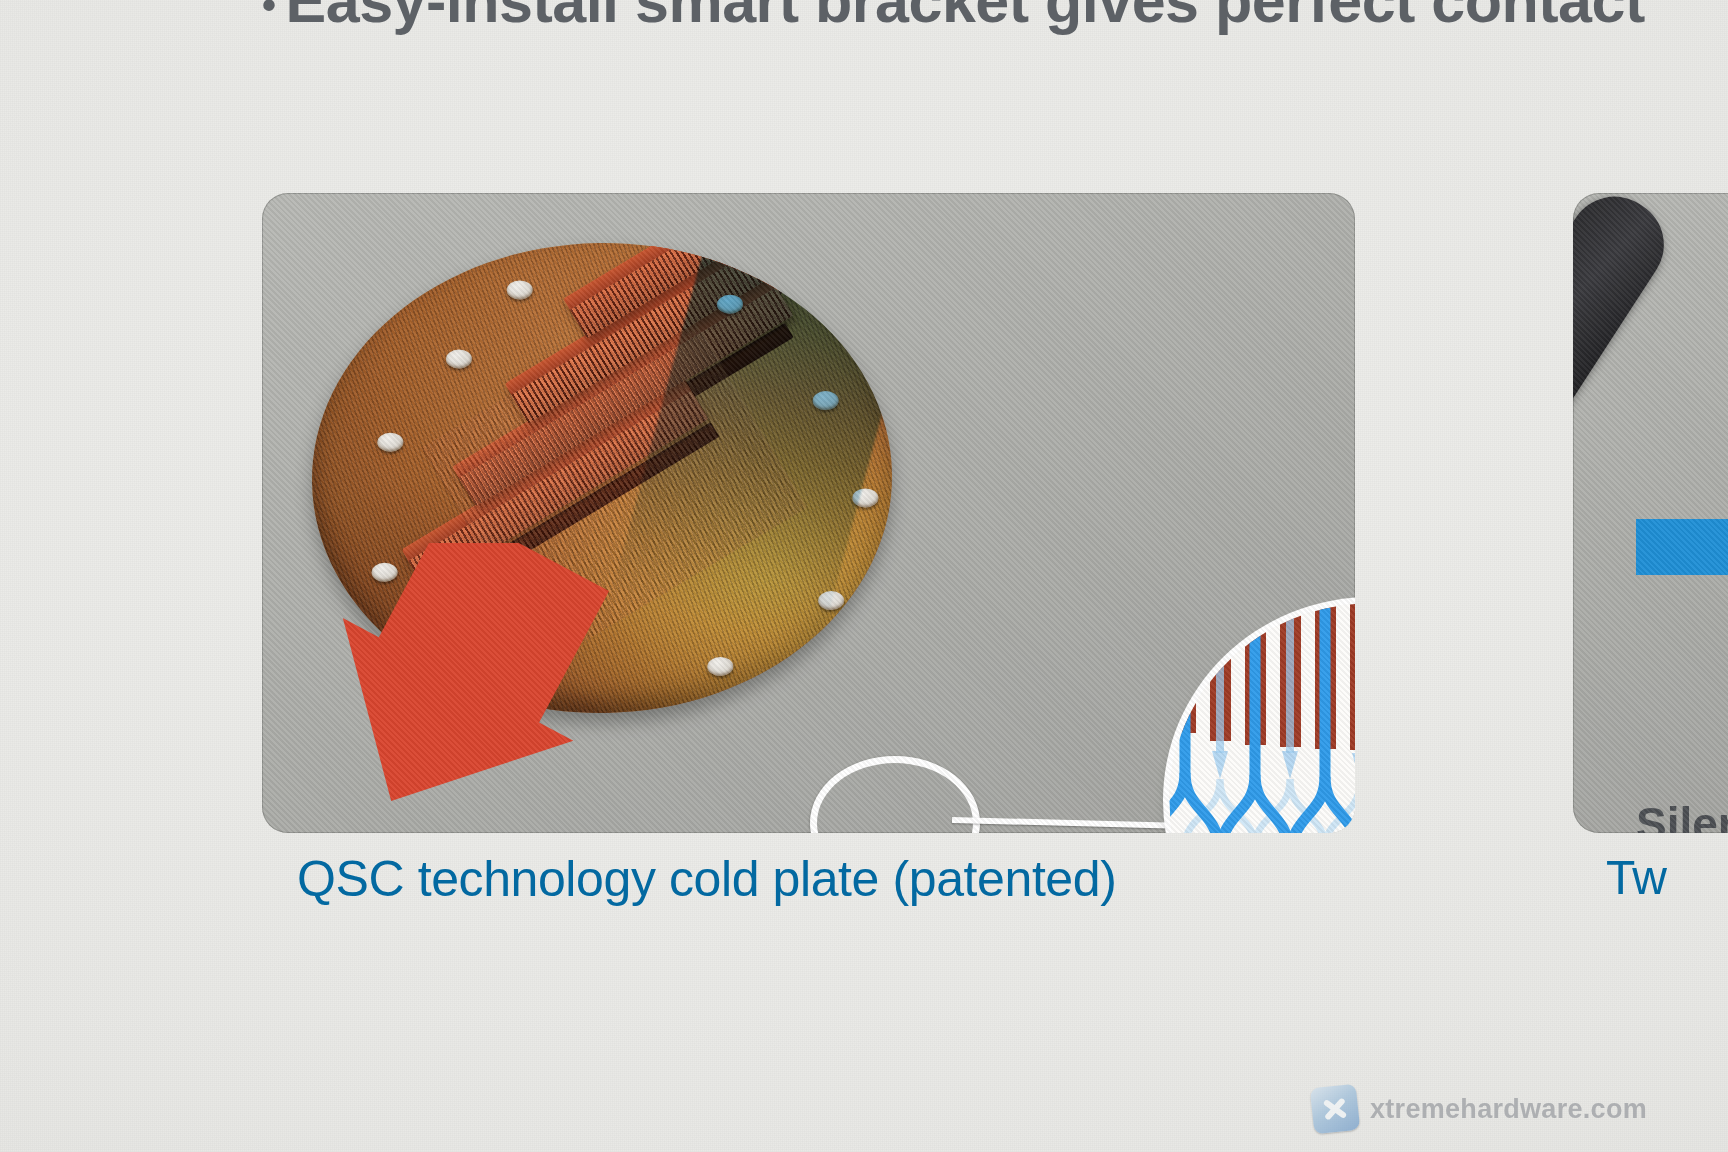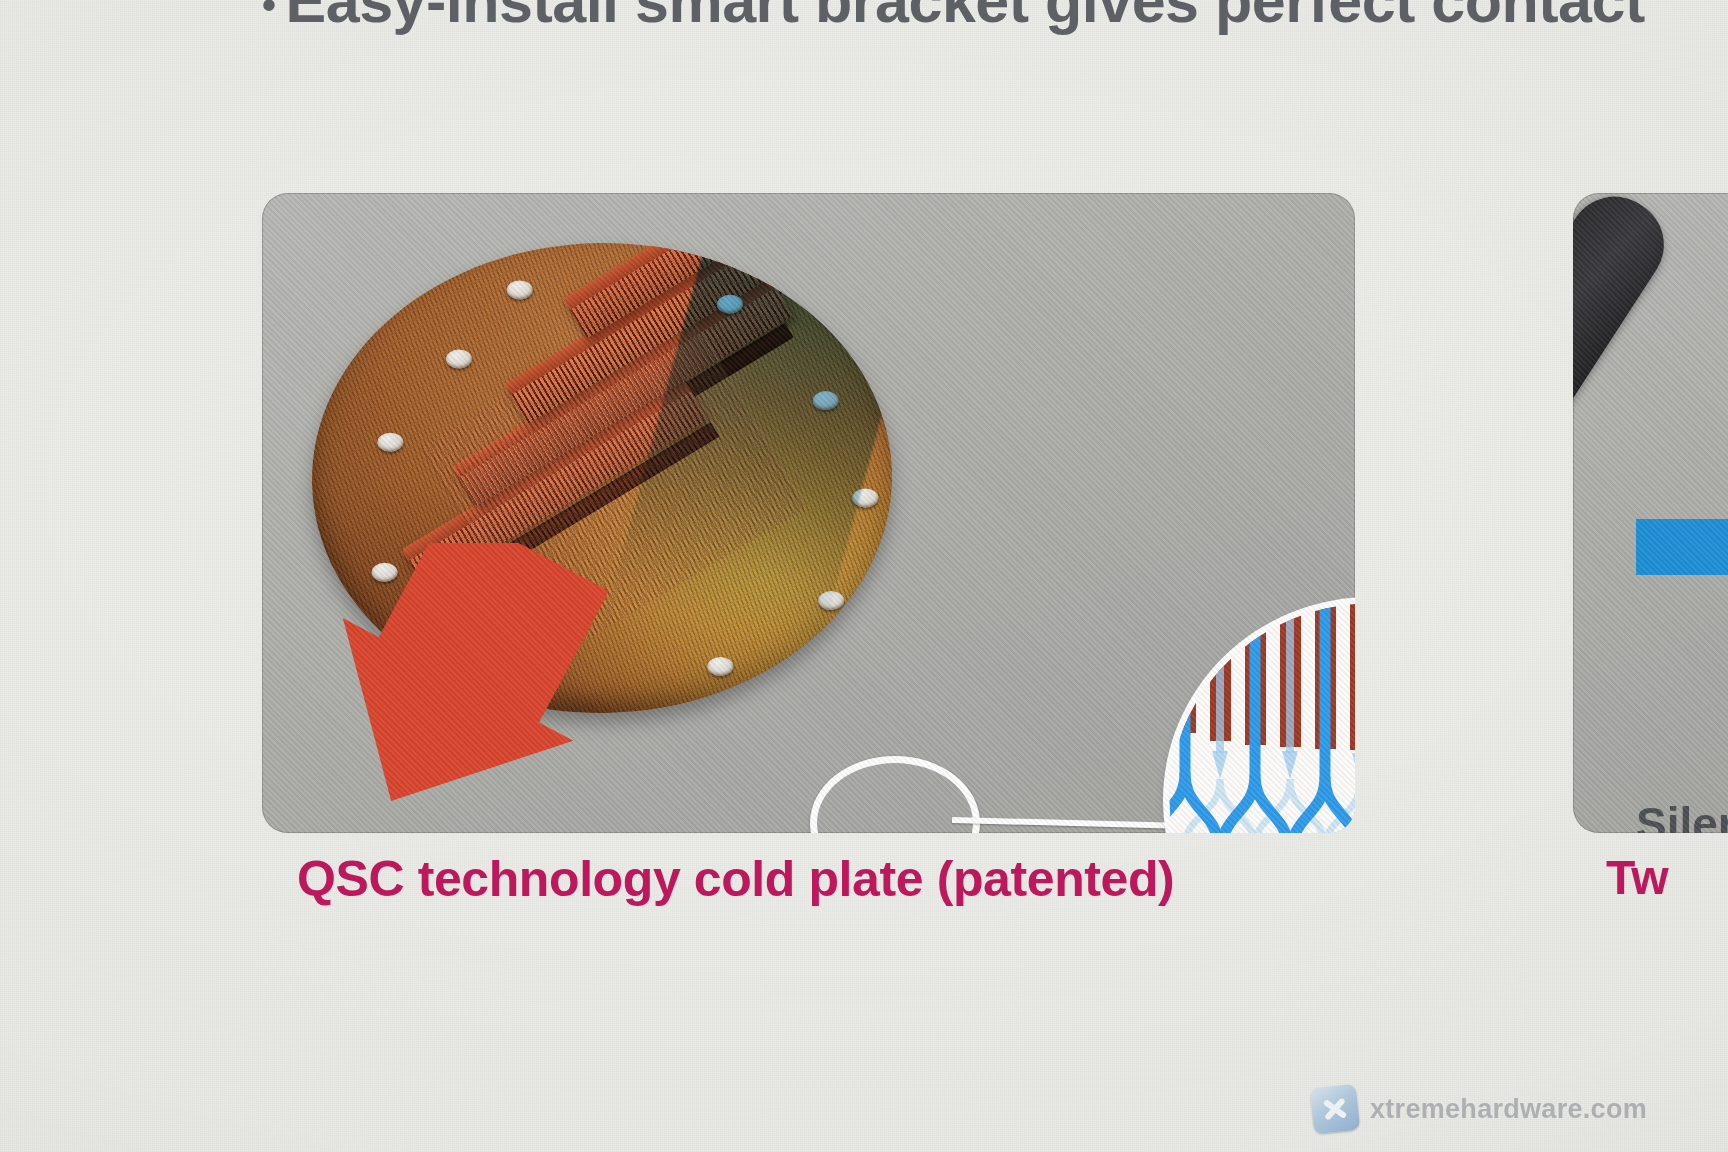--- a/index.html
+++ b/index.html
@@ -133,21 +133,21 @@
   
   #detail{
     position:absolute;left:907px;top:410px;width:403px;height:395px;
     border-radius:50%;background:#fbfaf8;
     box-shadow:0 0 0 6px #ffffff, 0 6px 14px rgba(0,0,0,.28);
     overflow:hidden;
   }
 
   
   .caption{
-    position:absolute;font-weight:bold;color:#be185d;
+    position:absolute;font-weight:normal;color:#0369a1;
     filter:blur(.3px);white-space:nowrap;
   }
   #caption-main{left:297px;top:850px;font-size:50px;letter-spacing:-.4px;}
   #caption-second{left:1606px;top:850px;font-size:48px;letter-spacing:-.4px;}
 
   
   #tube{
     position:absolute;left:28px;top:-14px;width:96px;height:330px;
     background:linear-gradient(100deg,#2b2b2e 0%,#3a3a3e 40%,#18181a 100%);
     border-radius:46px 46px 8px 8px;

